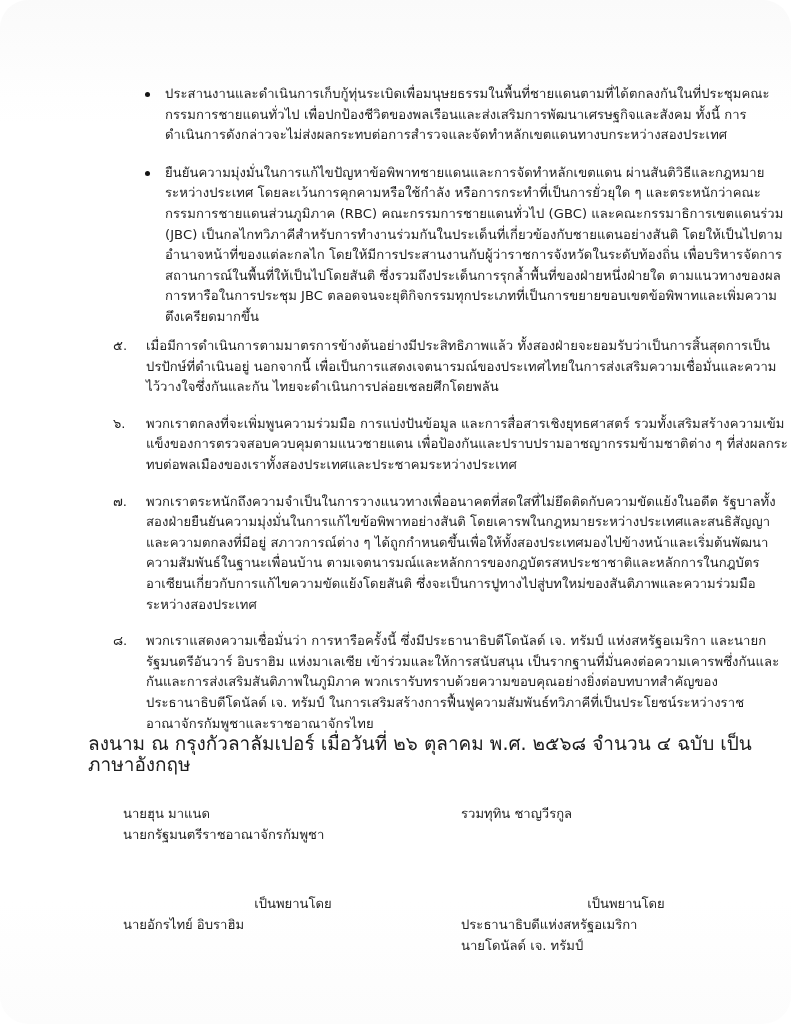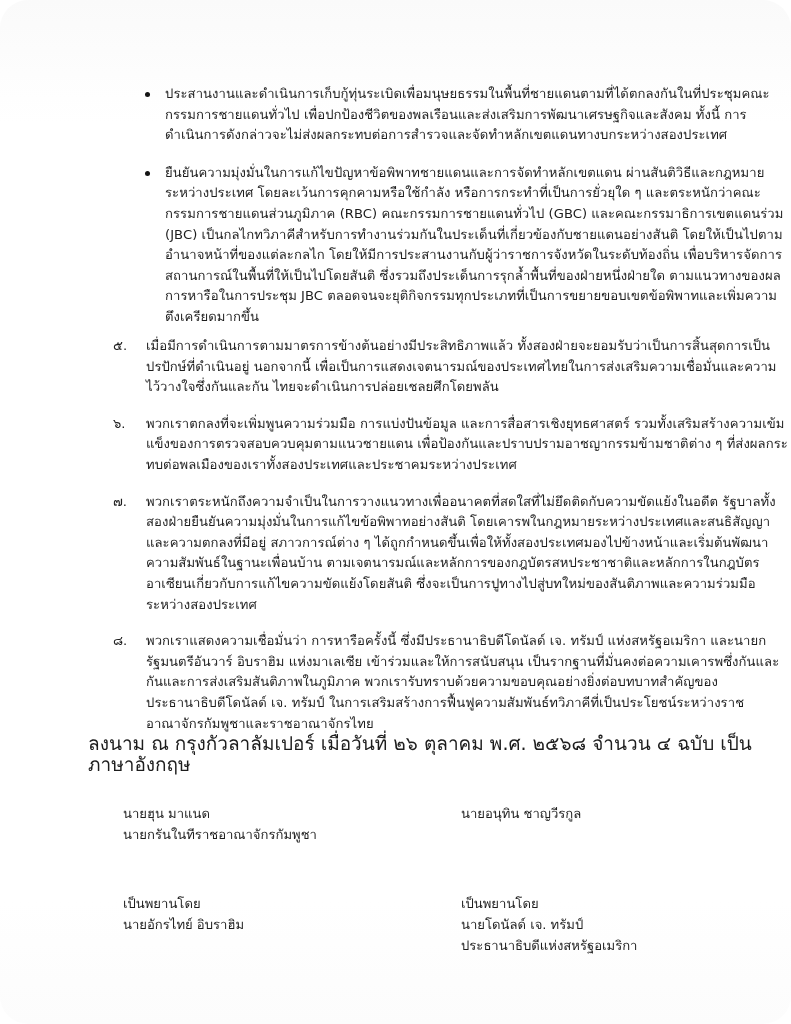--- a/index.html
+++ b/index.html
@@ -131,20 +131,21 @@
   .sig-block.right { left: 461px; width: 330px; }
 
   .sig-line {
     display: block;
     white-space: nowrap;
   }
 
   .sig-label {
     display: block;
     white-space: nowrap;
+    text-align: center;
   }
 </style>
 </head>
 <body>
 
 <div class="page">
   <div class="scan-tint"></div>
 
   <div class="content">
 
@@ -185,38 +186,38 @@
       </div>
 
     </div>
 
     <div class="signing-line">ลงนาม ณ กรุงกัวลาลัมเปอร์ เมื่อวันที่ ๒๖ ตุลาคม พ.ศ. ๒๕๖๘ จำนวน ๔ ฉบับ เป็นภาษาอังกฤษ</div>
 
     <div class="sig-row principals">
 
       <div class="sig-block left">
         <span class="sig-line">นายฮุน มาแนด</span>
-        <span class="sig-line">นายกรันในทีราชอาณาจักรกัมพูชา</span>
+        <span class="sig-line">นายกรัฐมนตรีราชอาณาจักรกัมพูชา</span>
       </div>
 
       <div class="sig-block right">
-        <span class="sig-line">นายอนุทิน ชาญวีรกูล</span>
+        <span class="sig-line">รวมทุทิน ชาญวีรกูล</span>
       </div>
 
     </div>
 
     <div class="sig-row witnesses">
 
       <div class="sig-block left">
         <span class="sig-label">เป็นพยานโดย</span>
         <span class="sig-line">นายอักรไทย์ อิบราฮิม</span>
       </div>
 
       <div class="sig-block right">
         <span class="sig-label">เป็นพยานโดย</span>
+        <span class="sig-line">ประธานาธิบดีแห่งสหรัฐอเมริกา</span>
         <span class="sig-line">นายโดนัลด์ เจ. ทรัมป์</span>
-        <span class="sig-line">ประธานาธิบดีแห่งสหรัฐอเมริกา</span>
       </div>
 
     </div>
 
   </div>
 </div>
 
 </body></html>

